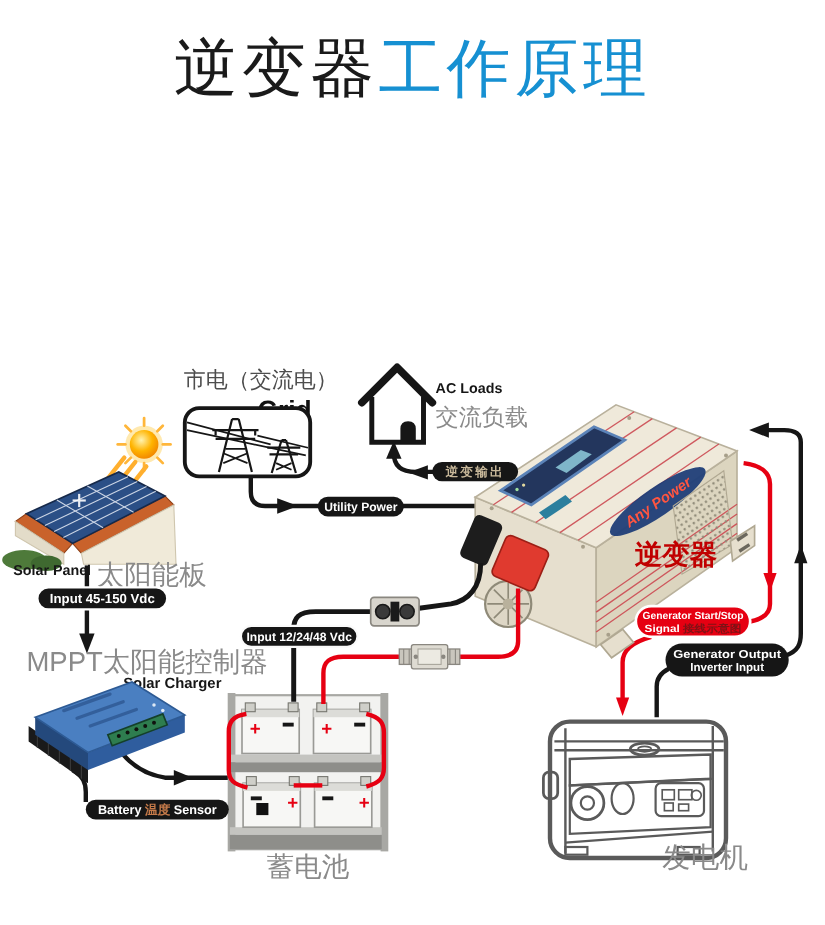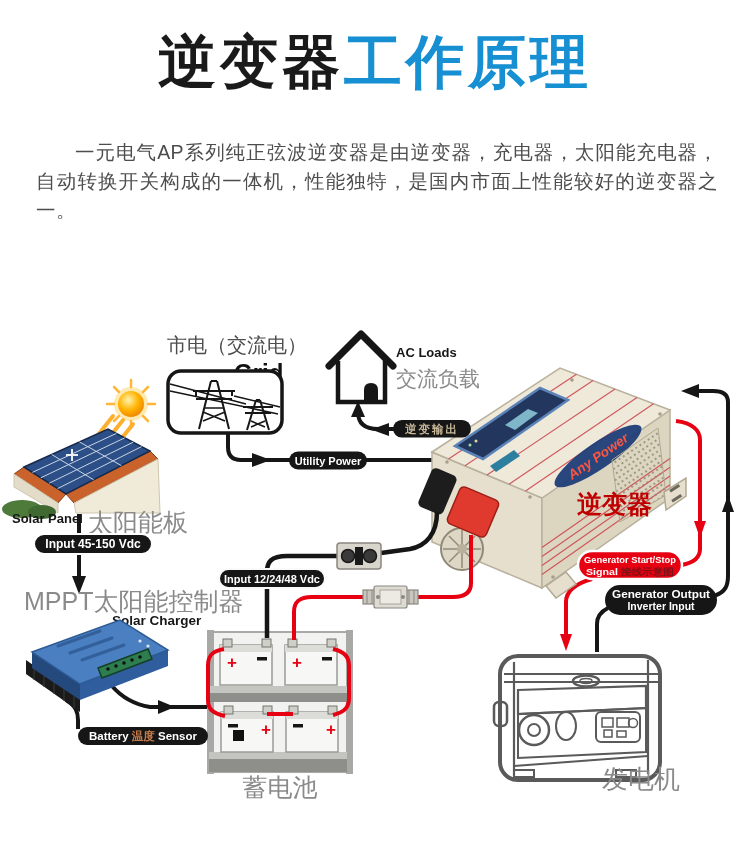--- a/index.html
+++ b/index.html
@@ -1,36 +1,35 @@
 <!DOCTYPE html>
 <html><head>
 <meta charset="utf-8">
 <style>
   html,body{margin:0;padding:0;}
   body{width:750px;height:841px;position:relative;background:#ffffff;overflow:hidden;
        font-family:"Liberation Sans","DejaVu Sans",sans-serif;}
   .title{position:absolute;top:24px;left:0;width:750px;text-align:center;
-         font-size:58px;font-weight:700;letter-spacing:4px;white-space:nowrap;}
+         font-size:58px;font-weight:400;letter-spacing:4px;white-space:nowrap;}
   .title .t-black{color:#1a1a1a;}
   .title .t-blue{color:#1690d2;}
   .intro{position:absolute;top:138px;left:36px;width:682px;color:#4d4d4d;
          font-size:19.5px;line-height:29px;letter-spacing:0.4px;text-align:justify;}
   .intro p{margin:0;text-indent:2em;}
   svg{position:absolute;top:0;left:0;}
   .pill-txt{font-weight:bold;fill:#ffffff;}
   .gray-cn{fill:#8a8a8a;}
   .en-bold{font-weight:bold;fill:#161616;}
 </style>
 </head>
 <body>
 
 <div class="title"><span class="t-black">逆变器</span><span class="t-blue">工作原理</span></div>
 
 <div class="intro">
-  <p>一元电气AP系列纯正弦波逆变器是由逆变器，充电器，太阳能充电器，自动转换开关构成的一体机，性能独特，是国内市面上性能较好的逆变器之一。</p>
 </div>
 
 <svg width="750" height="841" viewBox="0 0 750 841">
   <defs>
     <radialGradient id="sunG" cx="40%" cy="35%" r="70%">
       <stop offset="0%" stop-color="#fff3b0"></stop>
         <stop offset="55%" stop-color="#ffb400"></stop>
         <stop offset="100%" stop-color="#f08300"></stop>
     </radialGradient>
     <pattern id="dotP" width="5" height="5" patternUnits="userSpaceOnUse" patternTransform="rotate(-34)">

